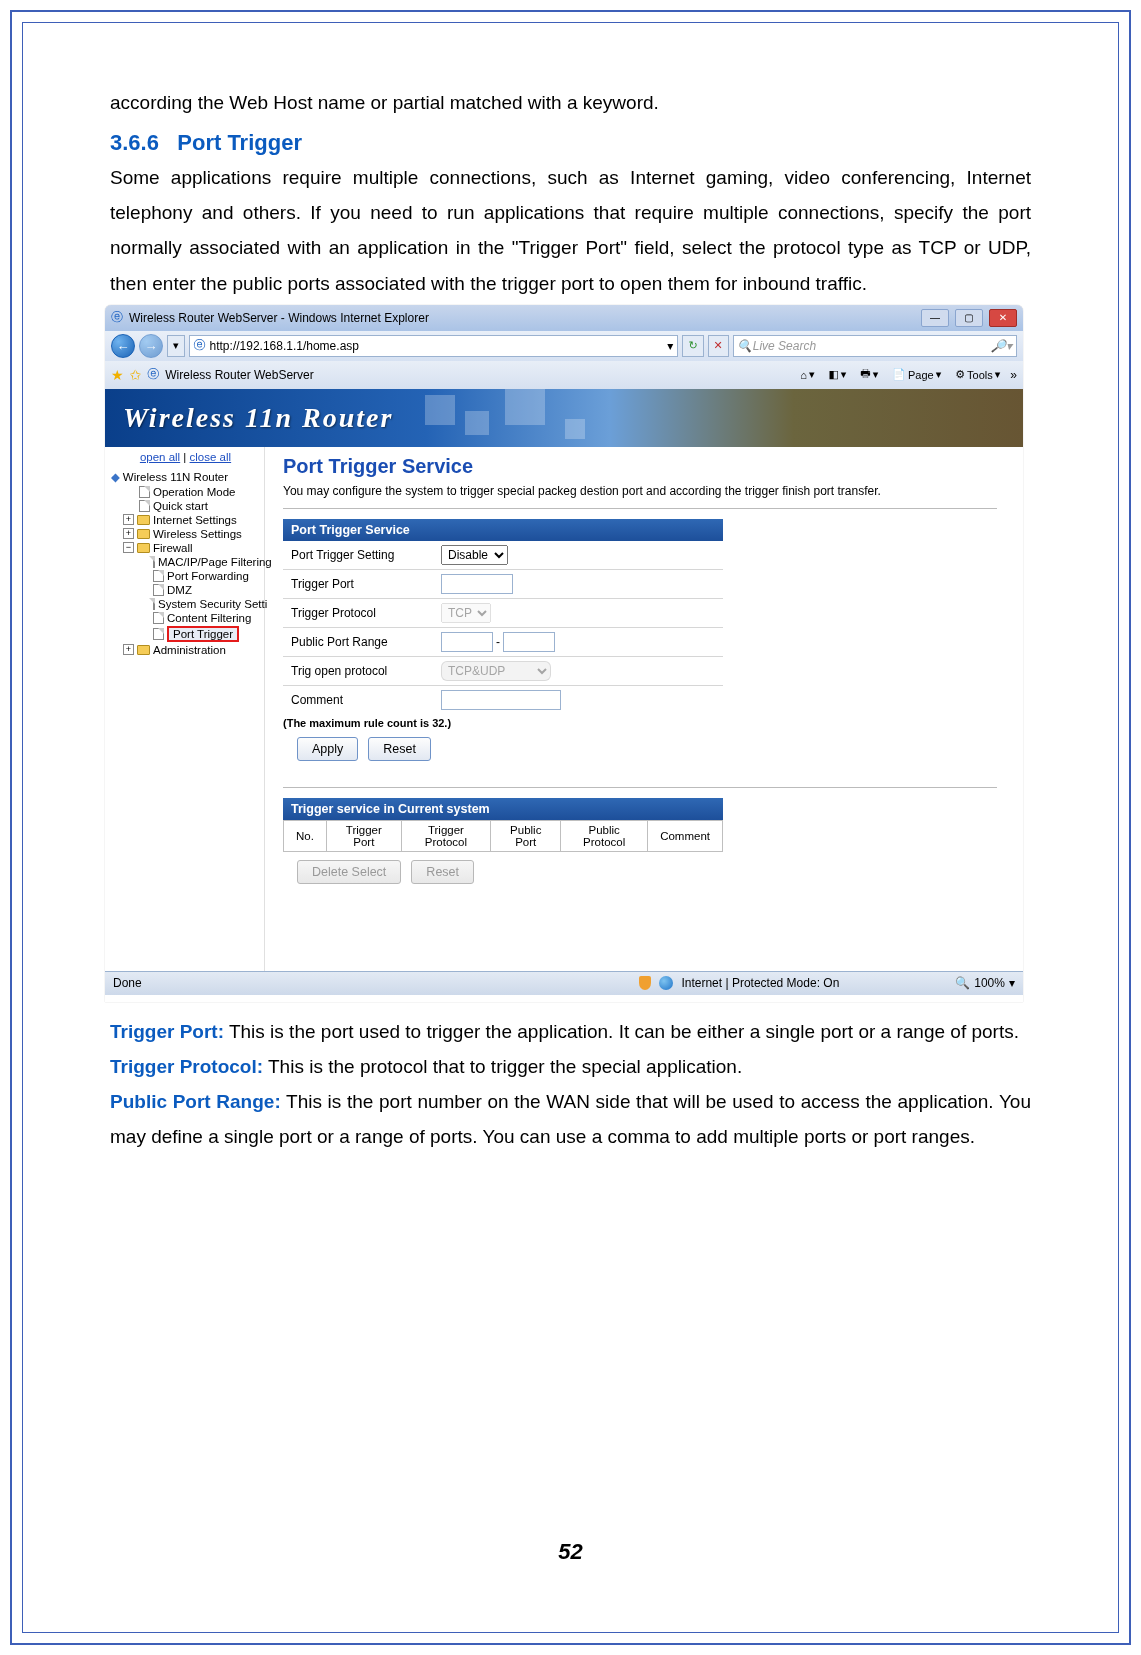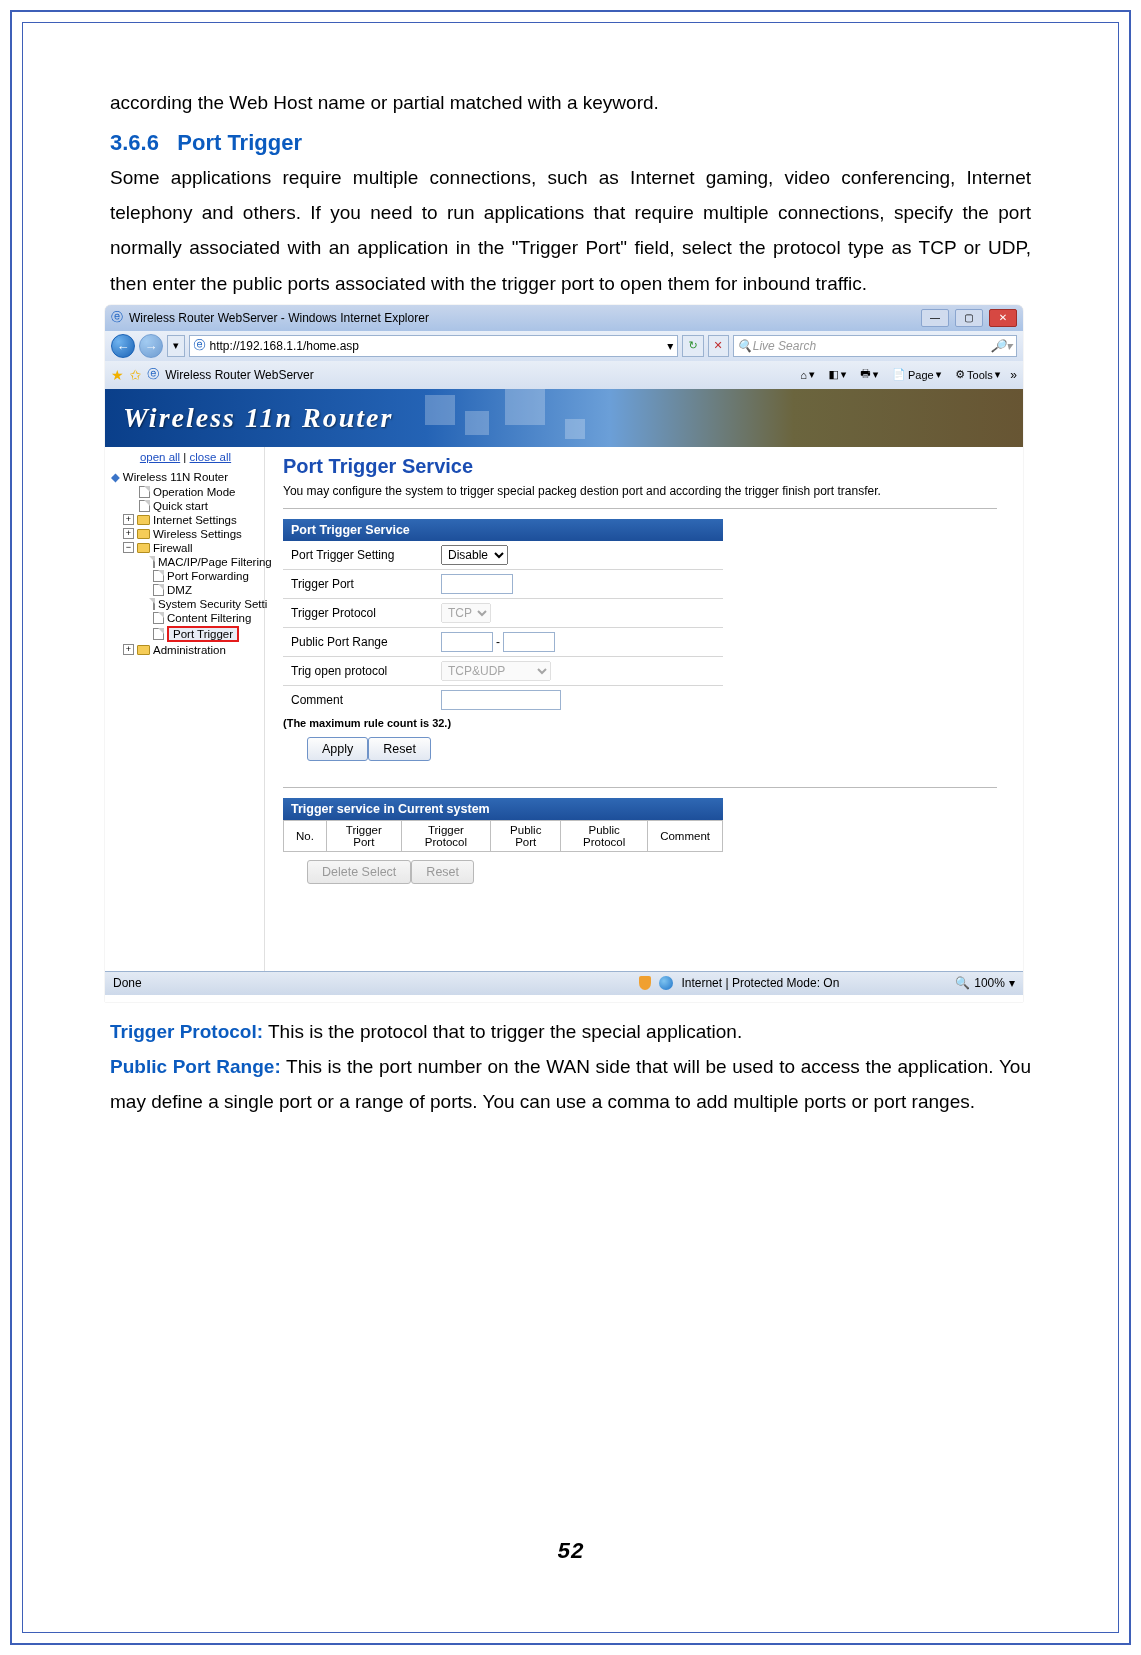--- a/index.html
+++ b/index.html
@@ -38,21 +38,20 @@
   }
   .term { color: #0b5bbf; font-weight: bold; }
   .pagenum {
     position: absolute;
     bottom: 20px;
     left: 0; right: 0;
     text-align: center;
     font-weight: bold;
     font-style: italic;
     font-size: 22px;
-    font-family: Liberation Mono, monospace;
   }
   .screenshot {
     width: 918px;
     height: 697px;
     border-radius: 6px 6px 0 0;
     overflow: hidden;
     margin: 4px 0 12px -5px;
     font-family: "Segoe UI", Tahoma, sans-serif;
     font-size: 12px;
     color: #000;
@@ -147,21 +146,21 @@
   input.ctl { border: 1px solid #9bb2d0; padding: 2px 4px; width: 72px; }
   input.ctl.short { width: 52px; }
   .note { font-size: 11px; margin: 3px 0 6px; font-weight: bold; }
   .btn {
     height: 24px; padding: 2px 14px; font-size: 12.5px;
     background: linear-gradient(#fdfdfd, #e2e8f2); border: 1px solid #6f93c8; border-radius: 3px;
   }
   .btn[disabled] {
     color: #999; border-color: #b8b8b8; background: linear-gradient(#f6f6f6, #e8e8e8);
   }
-  .btnrow { display: flex; margin: 8px 0 8px 24px; }
+  .btnrow { display: flex; gap: 10px; margin: 8px 0 8px 14px; }
   .trigger-table { border-collapse: collapse; font-size: 11.5px; padding-left: 20px; }
   .trigger-table th, .trigger-table td {
     border: 1px solid #bfbfbf; padding: 3px 12px; text-align: center; font-weight: normal;
   }
   .statusbar {
     height: 24px; background: linear-gradient(#e3eaf4, #cdd9ea);
     border-top: 1px solid #9bb2d0;
     display: flex; align-items: center; padding: 0 8px; font-size: 12px; gap: 8px;
   }
   .statusbar .spacer { flex: 1; }
@@ -331,21 +330,21 @@
             </select>
           </div>
           <div class="form-row">
             <span class="form-label">Public Port Range</span>
             <input class="ctl short" style="">
             <span style="padding:0 3px;">-</span>
             <input class="ctl short" style="">
           </div>
           <div class="form-row">
             <span class="form-label">Trig open protocol</span>
-            <select class="ctl" disabled="" style="width:110px;">
+            <select class="ctl" disabled="" style="width:110px;border-radius:6px;">
               <option>TCP&amp;UDP</option>
             </select>
           </div>
           <div class="form-row">
             <span class="form-label">Comment</span>
             <input class="ctl" style="width: 120px;">
           </div>
         </div>
 
         <div class="note">(The maximum rule count is 32.)</div>
@@ -389,18 +388,19 @@
       <span class="zoomcell">
         <span>🔍</span>
         <span>100%</span>
         <span>▾</span>
       </span>
     </div>
 
   </div>
 
   <div class="justify" id="defs">
+      <p style="line-height: 1.85;"><span class="term">Trigger Port:</span><span> This is the port used to trigger the application. It can be either a single port or a range of ports.</span></p>
       <p style="line-height: 1.85;"><span class="term">Trigger Protocol:</span><span> This is the protocol that to trigger the special application.</span></p>
       <p style="line-height: 1.85;"><span class="term">Public Port Range:</span><span> This is the port number on the WAN side that will be used to access the application. You may define a single port or a range of ports. You can use a comma to add multiple ports or port ranges.</span></p>
     </div>
 
   <div class="pagenum">52</div>
 </div>
 
 </body></html>

